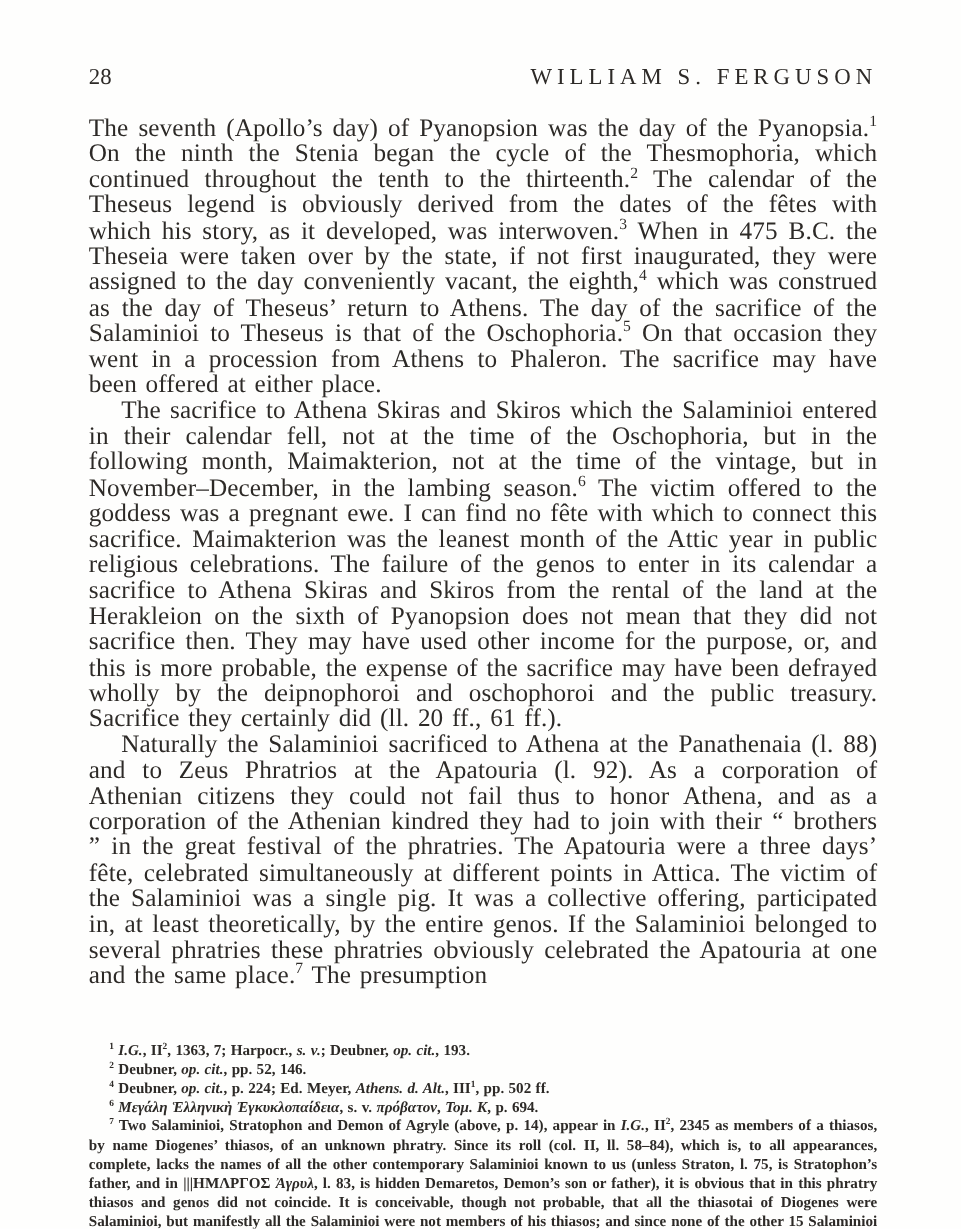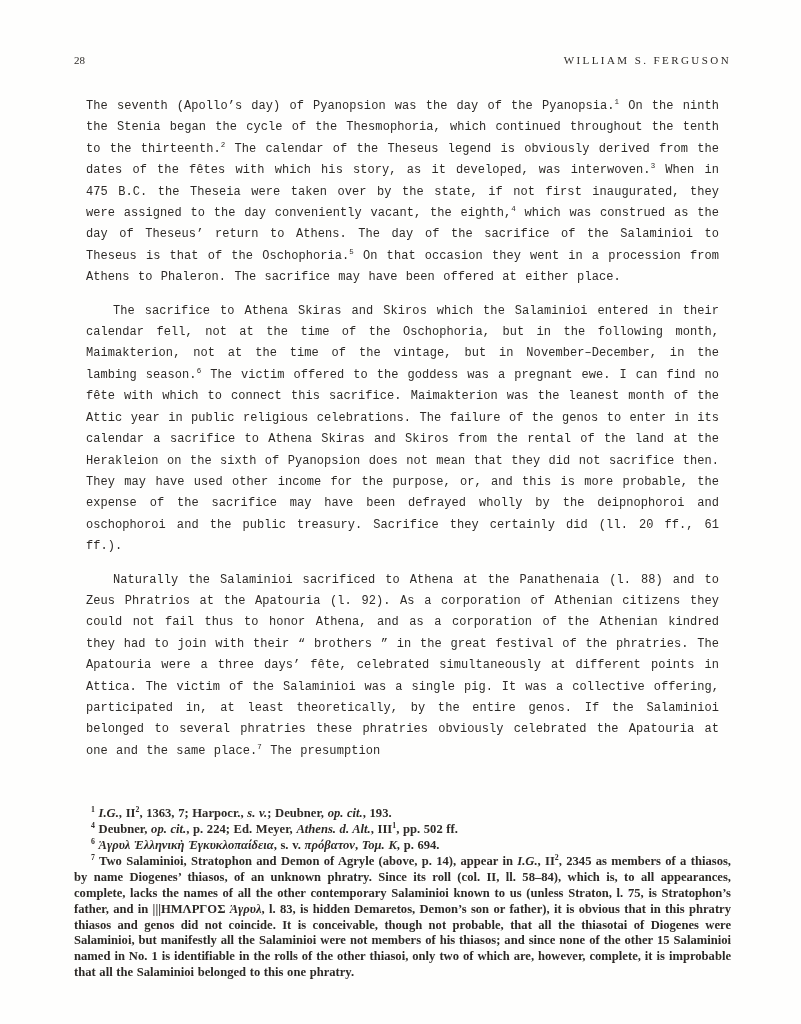--- a/index.html
+++ b/index.html
@@ -15,44 +15,43 @@
     padding: 54px 70px 0 74px;
     background: #fefefdff;
     font-family: "Liberation Serif", "DejaVu Serif", serif;
     color: #2d2a27;
     overflow: hidden;
     -webkit-font-smoothing: antialiased;
   }
   .running-header {
     position: relative;
     height: 22px;
-    font-size: 11px;
+    font-size: 19px;
   }
   .page-num {
     position: absolute;
     left: 0;
     top: 0;
   }
   .running-head {
     display: block;
     text-align: right;
     letter-spacing: 0.22em;
   }
   main {
     margin-top: 20px;
   }
   .para {
-    margin: 12px;
-    font-size: 12px;
+    margin: 0;
+    font-size: 21px;
     line-height: 21.4px;
     text-align: justify;
     text-indent: 27px;
     word-spacing: 0.09em;
     letter-spacing: 0.005em;
-    font-family: Liberation Mono, monospace;
   }
   .para.no-indent {
     text-indent: 0;
   }
   sup {
     font-size: 62%;
     line-height: 0;
     vertical-align: super;
   }
   .footnotes {
@@ -79,18 +78,19 @@
   </header>
 
   <main>
     <p class="para no-indent">The seventh (Apollo’s day) of Pyanopsion was the day of the Pyanopsia.<sup>1</sup> On the ninth the Stenia began the cycle of the Thesmophoria, which continued throughout the tenth to the thirteenth.<sup>2</sup> The calendar of the Theseus legend is obviously derived from the dates of the fêtes with which his story, as it developed, was interwoven.<sup>3</sup> When in 475 B.C. the Theseia were taken over by the state, if not first inaugurated, they were assigned to the day conveniently vacant, the eighth,<sup>4</sup> which was construed as the day of Theseus’ return to Athens. The day of the sacrifice of the Salaminioi to Theseus is that of the Oschophoria.<sup>5</sup> On that occasion they went in a procession from Athens to Phaleron. The sacrifice may have been offered at either place.</p>
     <p class="para">The sacrifice to Athena Skiras and Skiros which the Salaminioi entered in their calendar fell, not at the time of the Oschophoria, but in the following month, Maimakterion, not at the time of the vintage, but in November–December, in the lambing season.<sup>6</sup> The victim offered to the goddess was a pregnant ewe. I can find no fête with which to connect this sacrifice. Maimakterion was the leanest month of the Attic year in public religious celebrations. The failure of the genos to enter in its calendar a sacrifice to Athena Skiras and Skiros from the rental of the land at the Herakleion on the sixth of Pyanopsion does not mean that they did not sacrifice then. They may have used other income for the purpose, or, and this is more probable, the expense of the sacrifice may have been defrayed wholly by the deipnophoroi and oschophoroi and the public treasury. Sacrifice they certainly did (ll. 20 ff., 61 ff.).</p>
     <p class="para">Naturally the Salaminioi sacrificed to Athena at the Panathenaia (l. 88) and to Zeus Phratrios at the Apatouria (l. 92). As a corporation of Athenian citizens they could not fail thus to honor Athena, and as a corporation of the Athenian kindred they had to join with their “ brothers ” in the great festival of the phratries. The Apatouria were a three days’ fête, celebrated simultaneously at different points in Attica. The victim of the Salaminioi was a single pig. It was a collective offering, participated in, at least theoretically, by the entire genos. If the Salaminioi belonged to several phratries these phratries obviously celebrated the Apatouria at one and the same place.<sup>7</sup> The presumption</p>
   </main>
 
   <section class="footnotes">
     <p class="footnote"><sup>1</sup> <i>I.G.</i>, II<sup>2</sup>, 1363, 7; Harpocr., <i>s. v.</i>; Deubner, <i>op. cit.</i>, 193.</p>
+    <p class="footnote"><sup>2</sup> Deubner, <i>op. cit.</i>, pp. 52, 146.</p>
     <p class="footnote"><sup>4</sup> Deubner, <i>op. cit.</i>, p. 224; Ed. Meyer, <i>Athens. d. Alt.</i>, III<sup>1</sup>, pp. 502 ff.</p>
-    <p class="footnote"><sup>6</sup> <i>Ἀγρυλ Ἑλληνικὴ Ἐγκυκλοπαίδεια</i>, s. v. <i>πρόβατον</i>, <i>Τομ. Κ</i>, p. 694.</p>
+    <p class="footnote"><sup>6</sup> <i>Μεγάλη Ἑλληνικὴ Ἐγκυκλοπαίδεια</i>, s. v. <i>πρόβατον</i>, <i>Τομ. Κ</i>, p. 694.</p>
     <p class="footnote"><sup>7</sup> Two Salaminioi, Stratophon and Demon of Agryle (above, p. 14), appear in <i>I.G.</i>, II<sup>2</sup>, 2345 as members of a thiasos, by name Diogenes’ thiasos, of an unknown phratry. Since its roll (col. II, ll. 58–84), which is, to all appearances, complete, lacks the names of all the other contemporary Salaminioi known to us (unless Straton, l. 75, is Stratophon’s father, and in |||ΗΜΛΡΓΟΣ <i>Ἀγρυλ</i>, l. 83, is hidden Demaretos, Demon’s son or father), it is obvious that in this phratry thiasos and genos did not coincide. It is conceivable, though not probable, that all the thiasotai of Diogenes were Salaminioi, but manifestly all the Salaminioi were not members of his thiasos; and since none of the other 15 Salaminioi named in No. 1 is identifiable in the rolls of the other thiasoi, only two of which are, however, complete, it is improbable that all the Salaminioi belonged to this one phratry.</p>
   </section>
 
 </div>
 
 </body></html>

